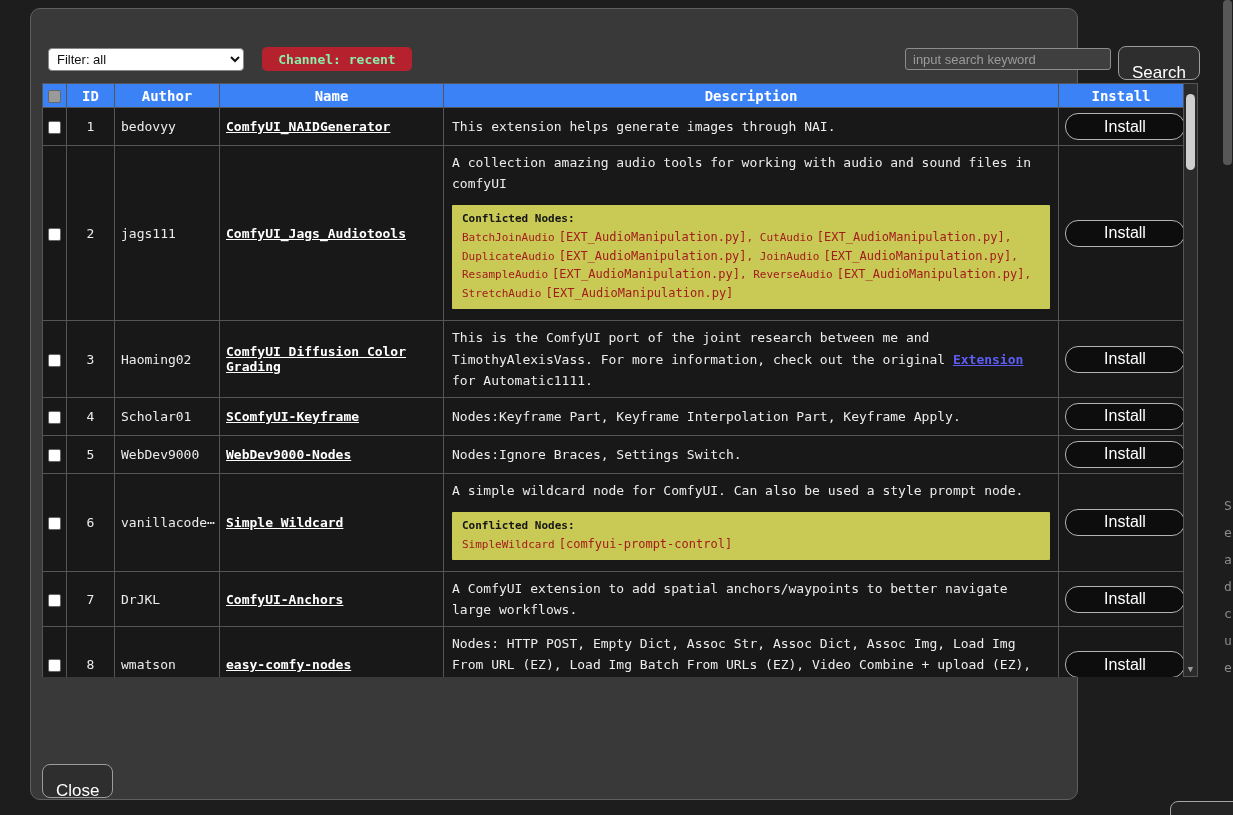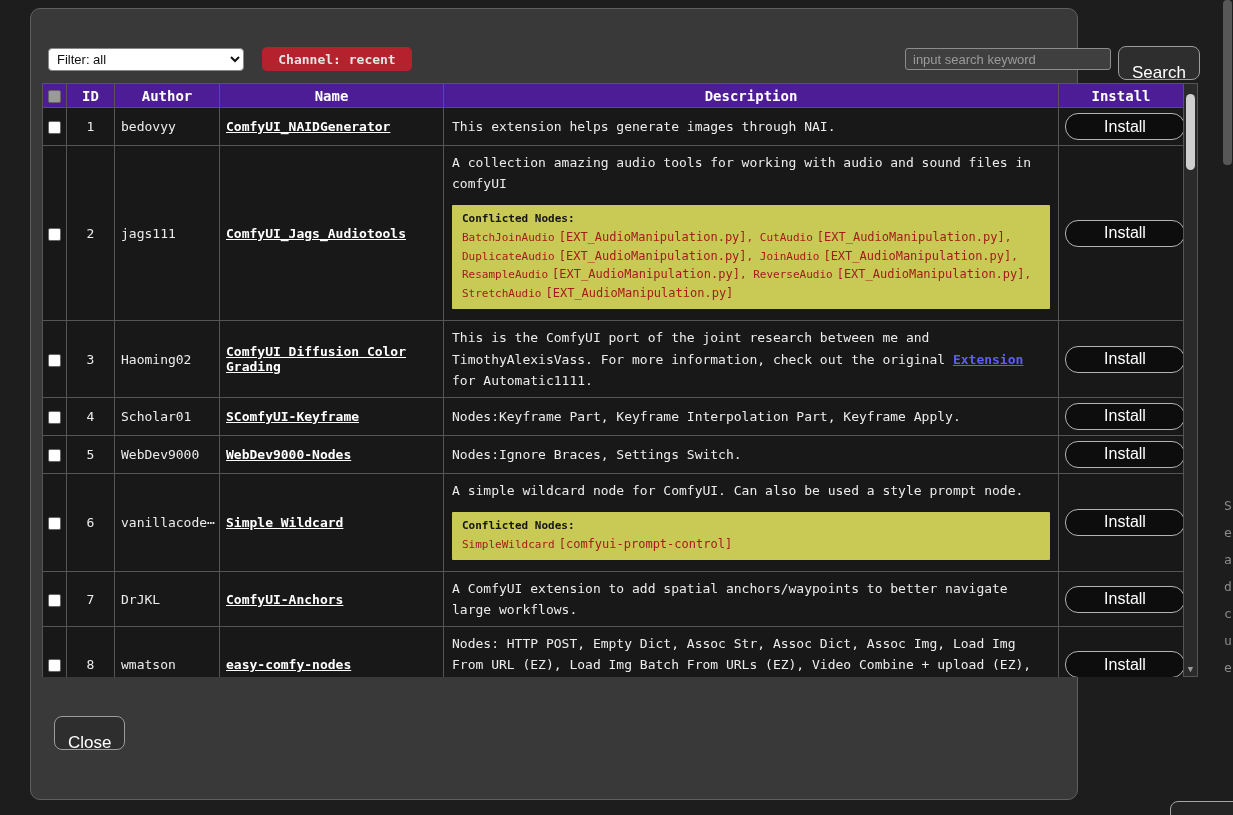--- a/index.html
+++ b/index.html
@@ -16,21 +16,21 @@
   }
   
   .toolbar { position:absolute; left:17px; top:37px; width:1157px; height:30px; }
   .filter-select {
     position:absolute; left:0; top:2px; width:196px; height:23px;
     font:13px "Liberation Sans", sans-serif; color:#111;
     background:#fff; border:1px solid #888; border-radius:4px; padding-left:4px;
   }
   .channel-badge {
     position:absolute; left:214px; top:1px; width:150px; height:24px;
-    background:#b5222d; color:#e5e5e5; border-radius:5px;
+    background:#b5222d; color:#86efac; border-radius:5px;
     font:bold 13px "DejaVu Sans Mono", monospace;
     display:flex; align-items:center; justify-content:center;
   }
   .search-input {
     position:absolute; left:857px; top:2px; width:190px; height:20px;
     background:#3f3f3f; border:1px solid #8c8c8c; border-radius:3px;
     color:#ddd; font:13px "Liberation Sans", sans-serif; padding:0 7px;
   }
   .search-input::placeholder { color:#9b9b9b; }
   .btn {
@@ -38,21 +38,21 @@
     font:17px "Liberation Sans", sans-serif; height:28px; padding:16px 13px; cursor:pointer;
   }
   .search-btn { position:absolute; left:1070px; top:0; }
   
   .table-wrap {
     position:absolute; left:11px; top:74px; width:1141px; height:594px;
     overflow:hidden; background:#181818;
   }
   table { border-collapse:collapse; width:1141px; table-layout:fixed; }
   th {
-    background:#4c1d95; color:#fff; font:bold 14px "DejaVu Sans Mono", monospace;
+    background:#3b82f6; color:#fff; font:bold 14px "DejaVu Sans Mono", monospace;
     height:23px; border:1px solid #555; padding:0; text-align:center;
   }
   td {
     border:1px solid #555; background:#181818; color:#ececec;
     font:13px "DejaVu Sans Mono", monospace; padding:5px 6px; vertical-align:middle;
   }
   .c-check { text-align:center; padding:0; }
   .c-id { text-align:center; }
   .c-author { white-space:nowrap; overflow:hidden; }
   .c-name a {
@@ -86,21 +86,21 @@
   }
   .table-scroll-thumb {
     position:absolute; left:2px; top:10px; width:9px; height:76px;
     background:#cfcfcf; border-radius:5px; cursor:pointer;
   }
   .table-scroll-arrow {
     position:absolute; bottom:2px; left:0; width:100%; text-align:center;
     color:#999; font-size:9px; line-height:9px;
   }
   
-  .close-btn { position:absolute; left:11px; top:707px;margin-left:12px; }
+  .close-btn { position:absolute; left:11px; top:755px; }
   
   .page-scroll-thumb {
     position:absolute; right:1px; top:0; width:9px; height:165px;
     background:#575757; border-radius:4px; cursor:pointer;
   }
   .bg-fragments { position:absolute; left:1224px; top:498px; width:12px; color:#8a8a8a; }
   .bg-fragments .frag { height:27px; font:13px "DejaVu Sans Mono", monospace; }
   .partial-button {
     position:absolute; left:1170px; top:801px; width:90px; height:40px;
     background:#242424; border:1px solid #a5a5a5; border-radius:8px; box-sizing:border-box;

